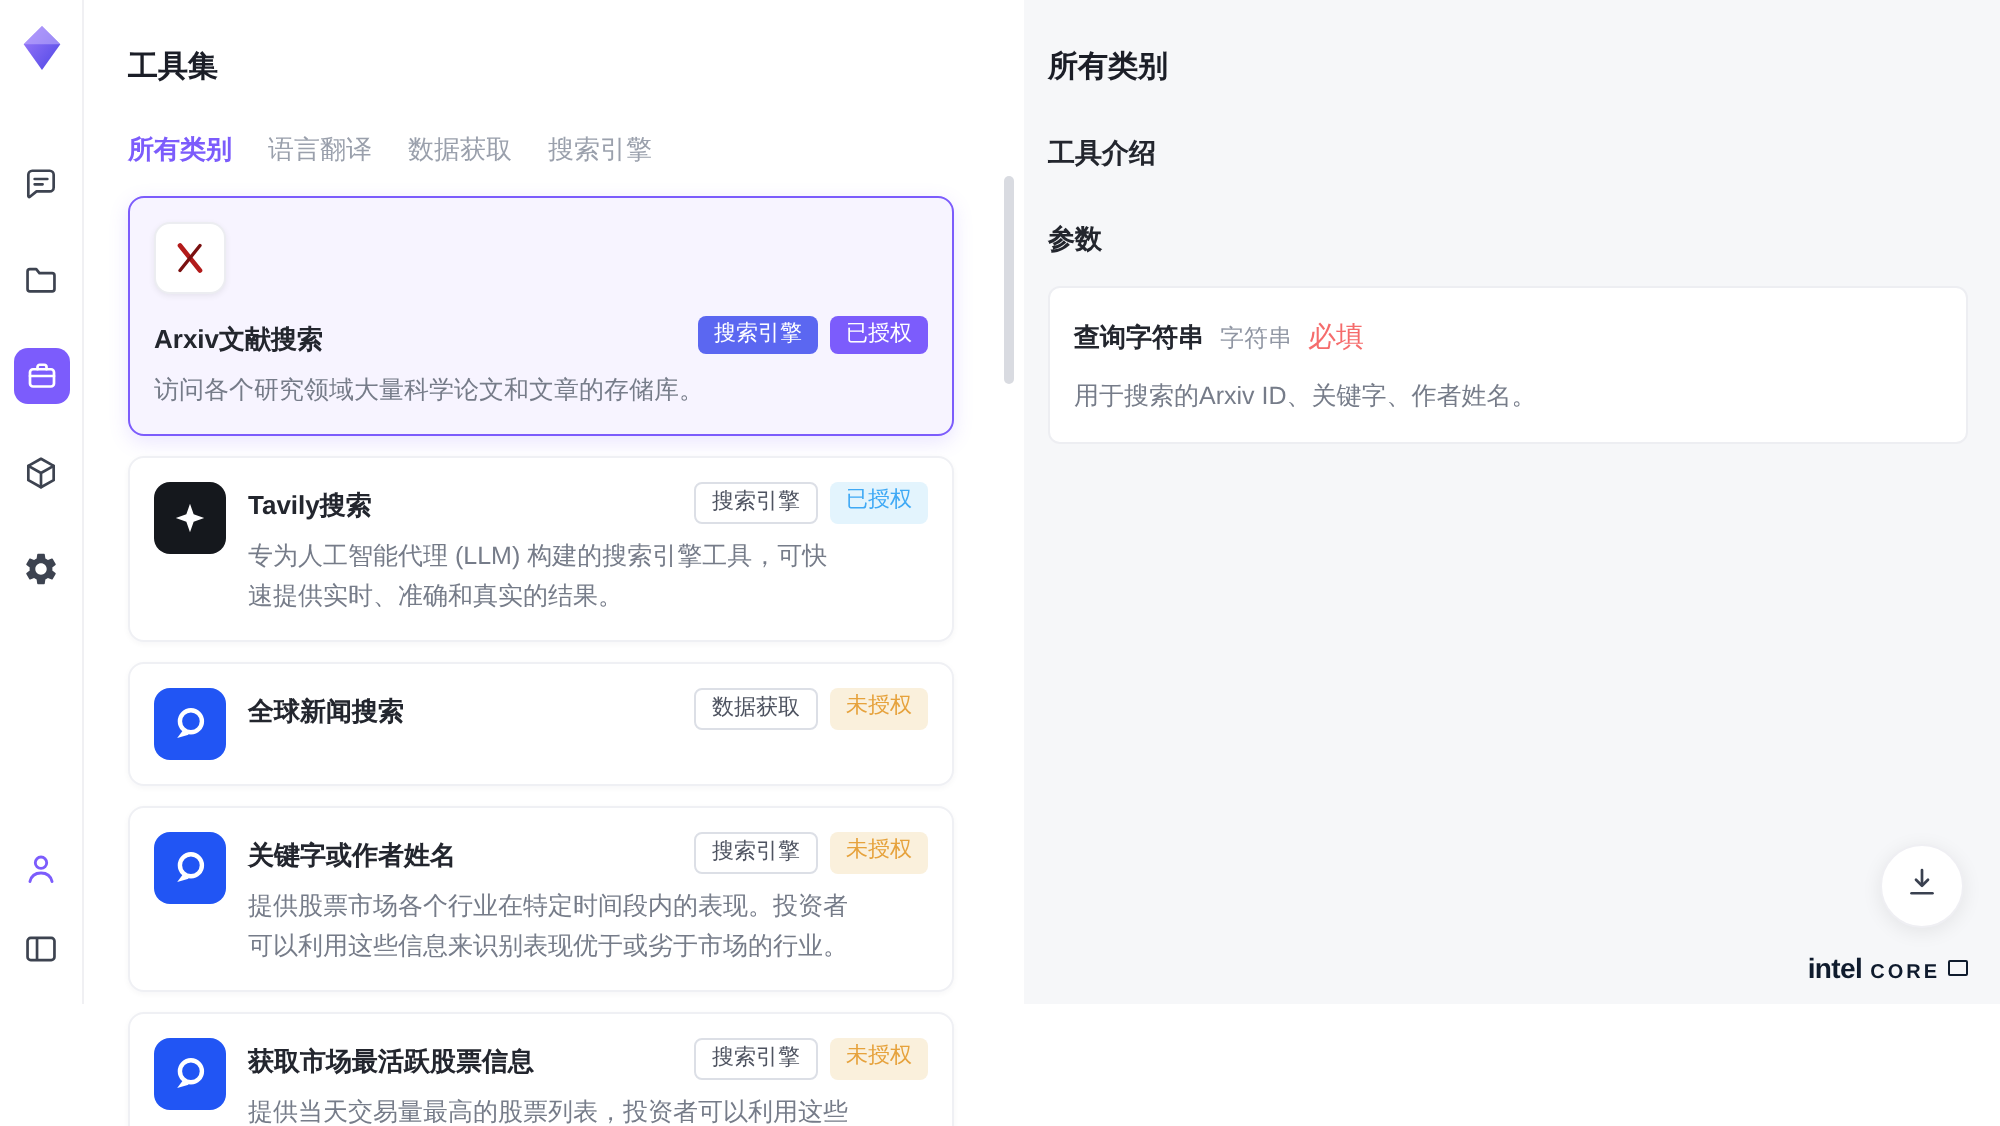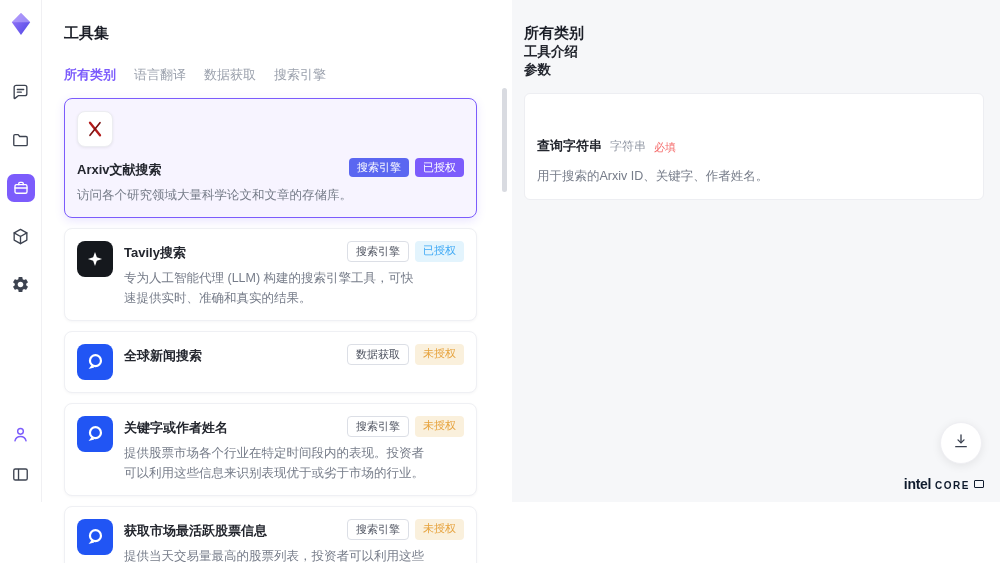--- a/index.html
+++ b/index.html
@@ -44,27 +44,27 @@
   .badge.cyan         { background:#E3F4FD; color:#3FA9F5; }
   .badge.warn         { background:#FAF0DC; color:#E6A23C; }
   .tool-desc { margin-top:7px; font-size:12.5px; color:#767C89; line-height:1.55; max-width:300px; }
 
   .scrollbar { position:absolute; right:5px; top:88px; width:5px; height:462px; }
   .scroll-thumb { width:5px; height:104px; background:#D9DBE1; border-radius:3px; cursor:pointer; }
 
   
   .detail-panel { flex:1; background:#F6F7F9; padding:24px 16px 0 12px; }
   .detail-title { font-size:15px; font-weight:bold; color:#1B1E27; }
-  .section-heading { font-size:13.5px; font-weight:bold; color:#23262E; }
+  .section-heading { font-size:13.5px; font-weight:bold; color:#23262E; margin-top:25px; }
   .detail-card { background:#fff; border:1px solid #EDEEF2; border-radius:6px; margin-top:14px;
                  padding:13px 12px; font-size:12px; color:#3A3F4B; line-height:1.6; }
   .param-head { display:flex; align-items:flex-end; gap:8px; }
   .param-name { font-size:13px; font-weight:bold; color:#23262E; }
   .param-type { font-size:12px; color:#9096A3; }
-  .param-required { font-size:11px; color:#F56C6C;margin-top:32px; }
+  .param-required { font-size:14px; color:#F56C6C; }
   .param-desc { margin-top:9px; color:#767C89; font-size:12.5px; }
 
   
   .fab { position:absolute; right:18px; bottom:38px; width:42px; height:42px; border-radius:50%;
          background:#fff; border:1px solid #EFEFF3; box-shadow:0 2px 10px rgba(0,0,0,.08);
          display:flex; align-items:center; justify-content:center; cursor:pointer; }
   .intel { position:absolute; right:16px; bottom:10px; display:flex; align-items:baseline; gap:4px; color:#0F1B2D; }
   .intel-name { font-size:14px; font-weight:bold; letter-spacing:-0.3px; }
   .intel-core { font-size:10px; font-weight:bold; letter-spacing:1.5px; }
   .intel-box { width:10px; height:8px; border:1px solid #0F1B2D; border-radius:1px; align-self:center; }

